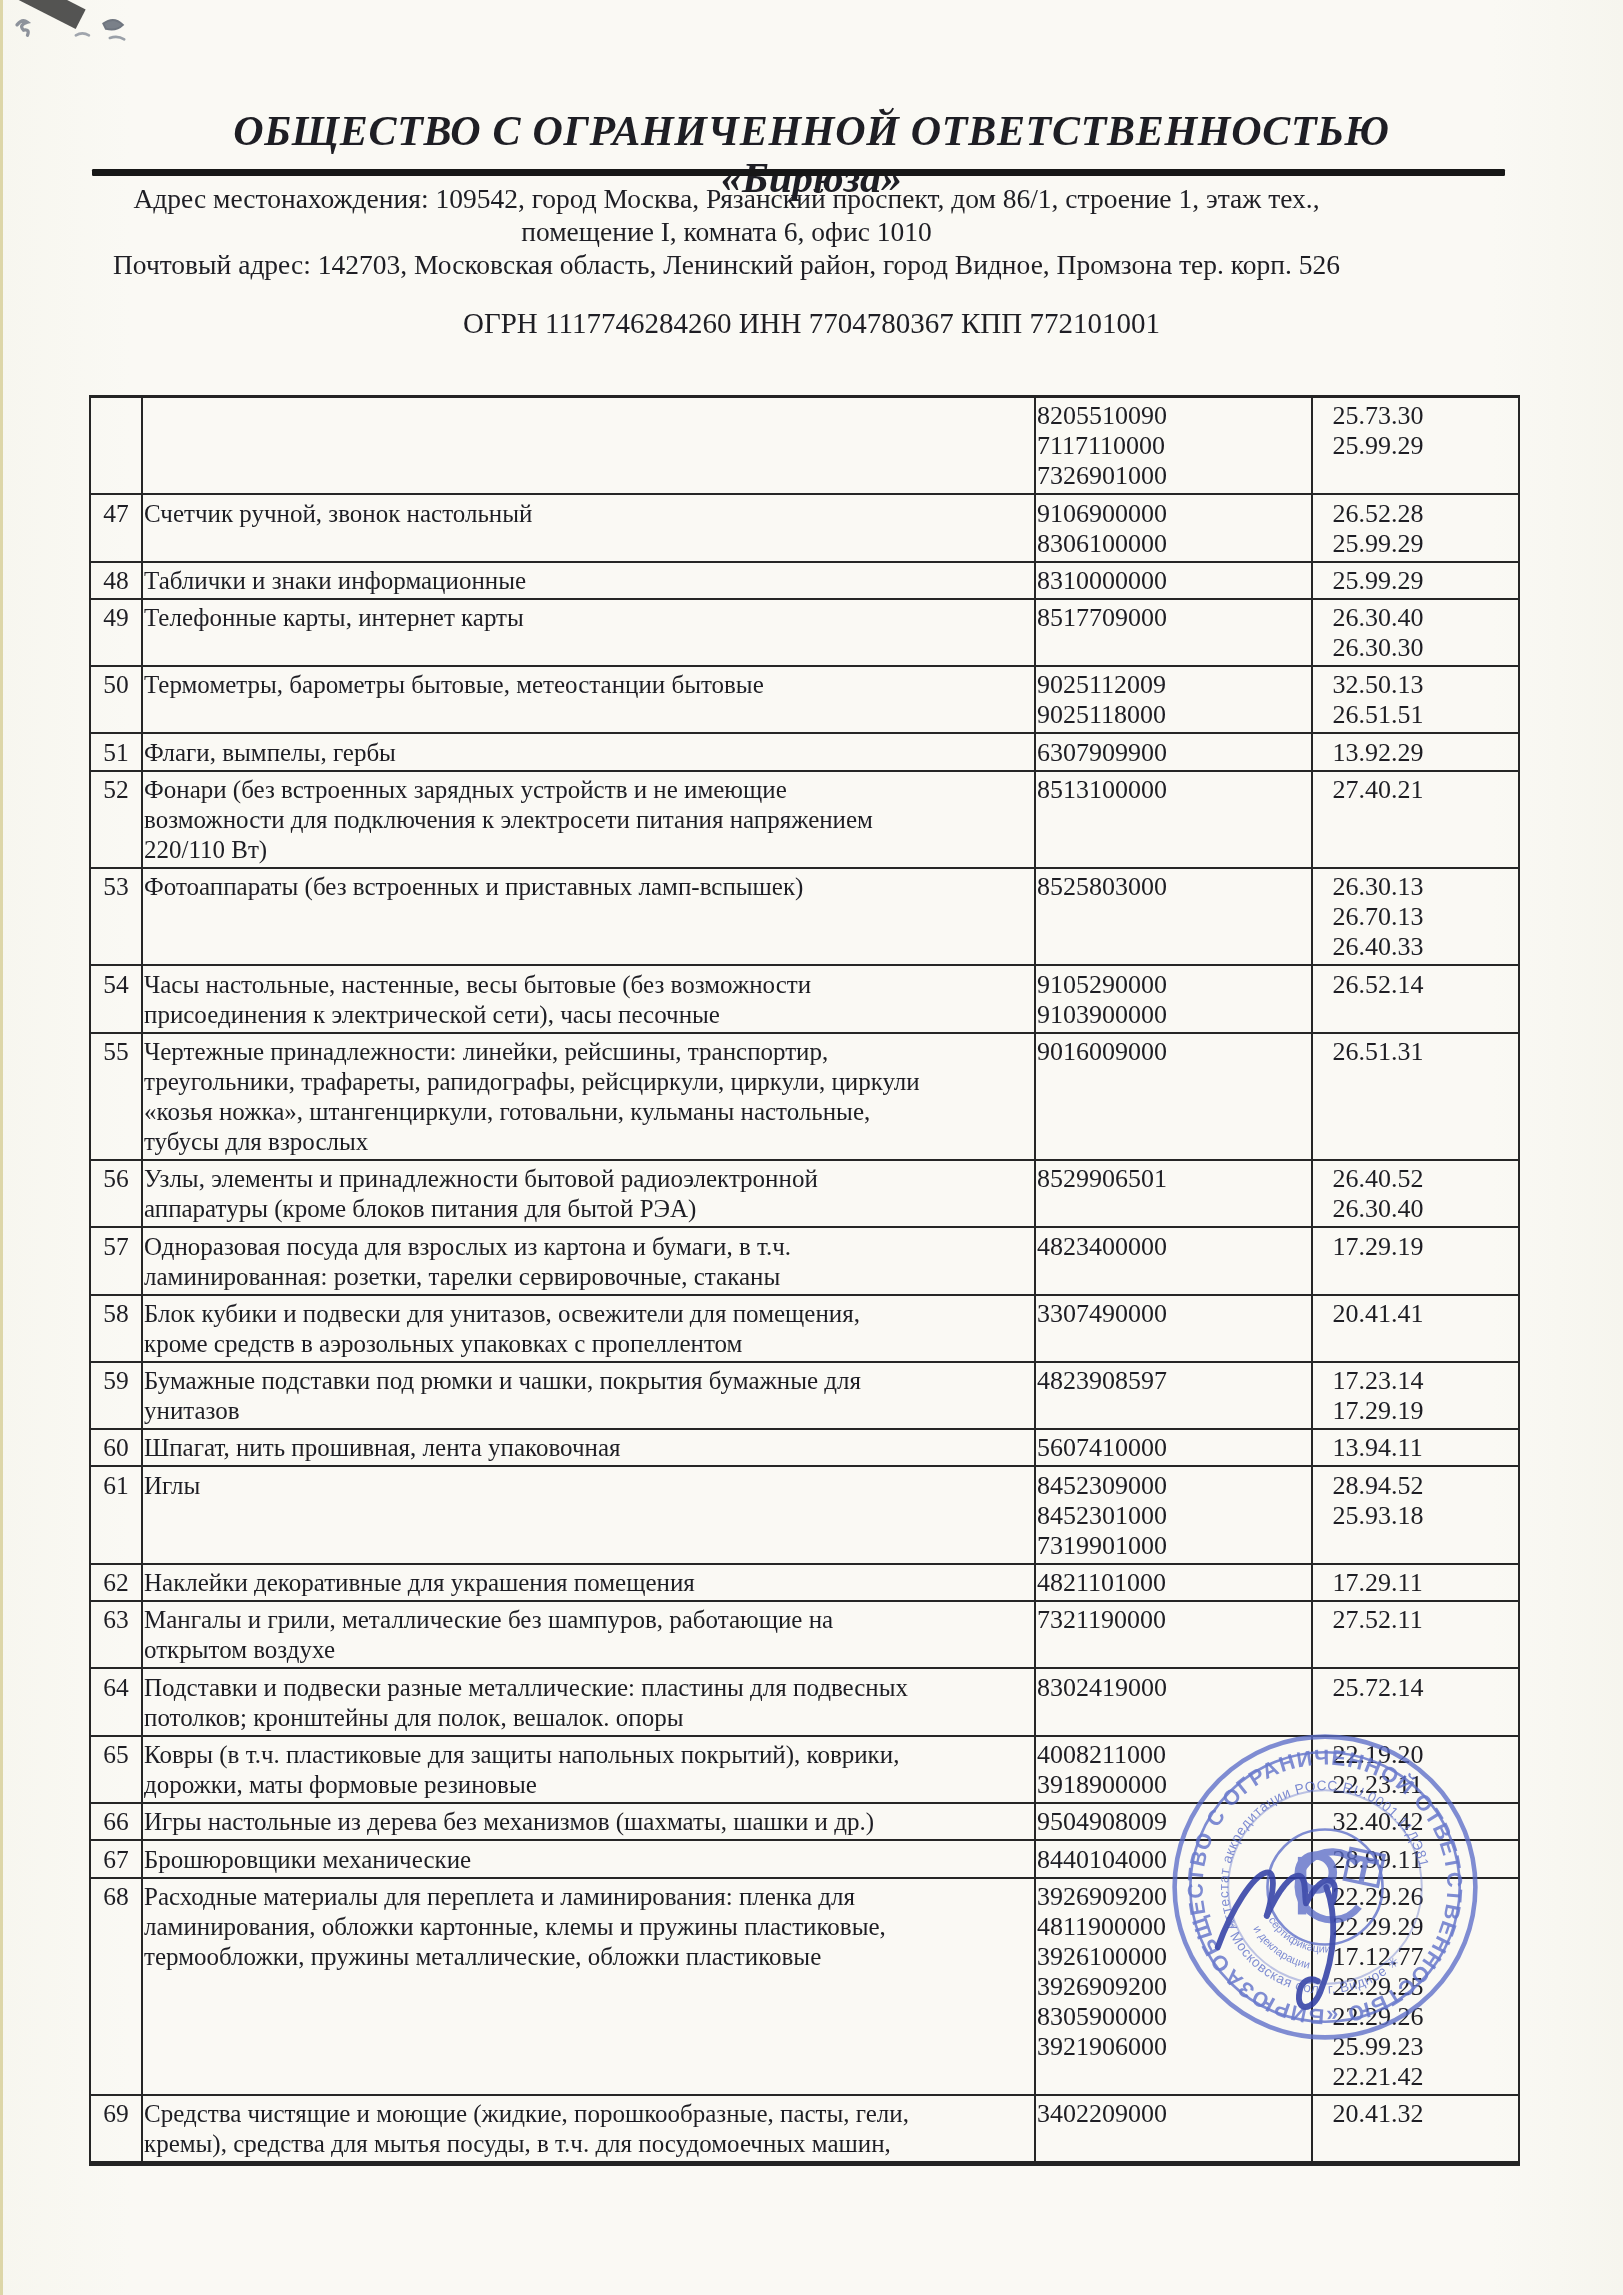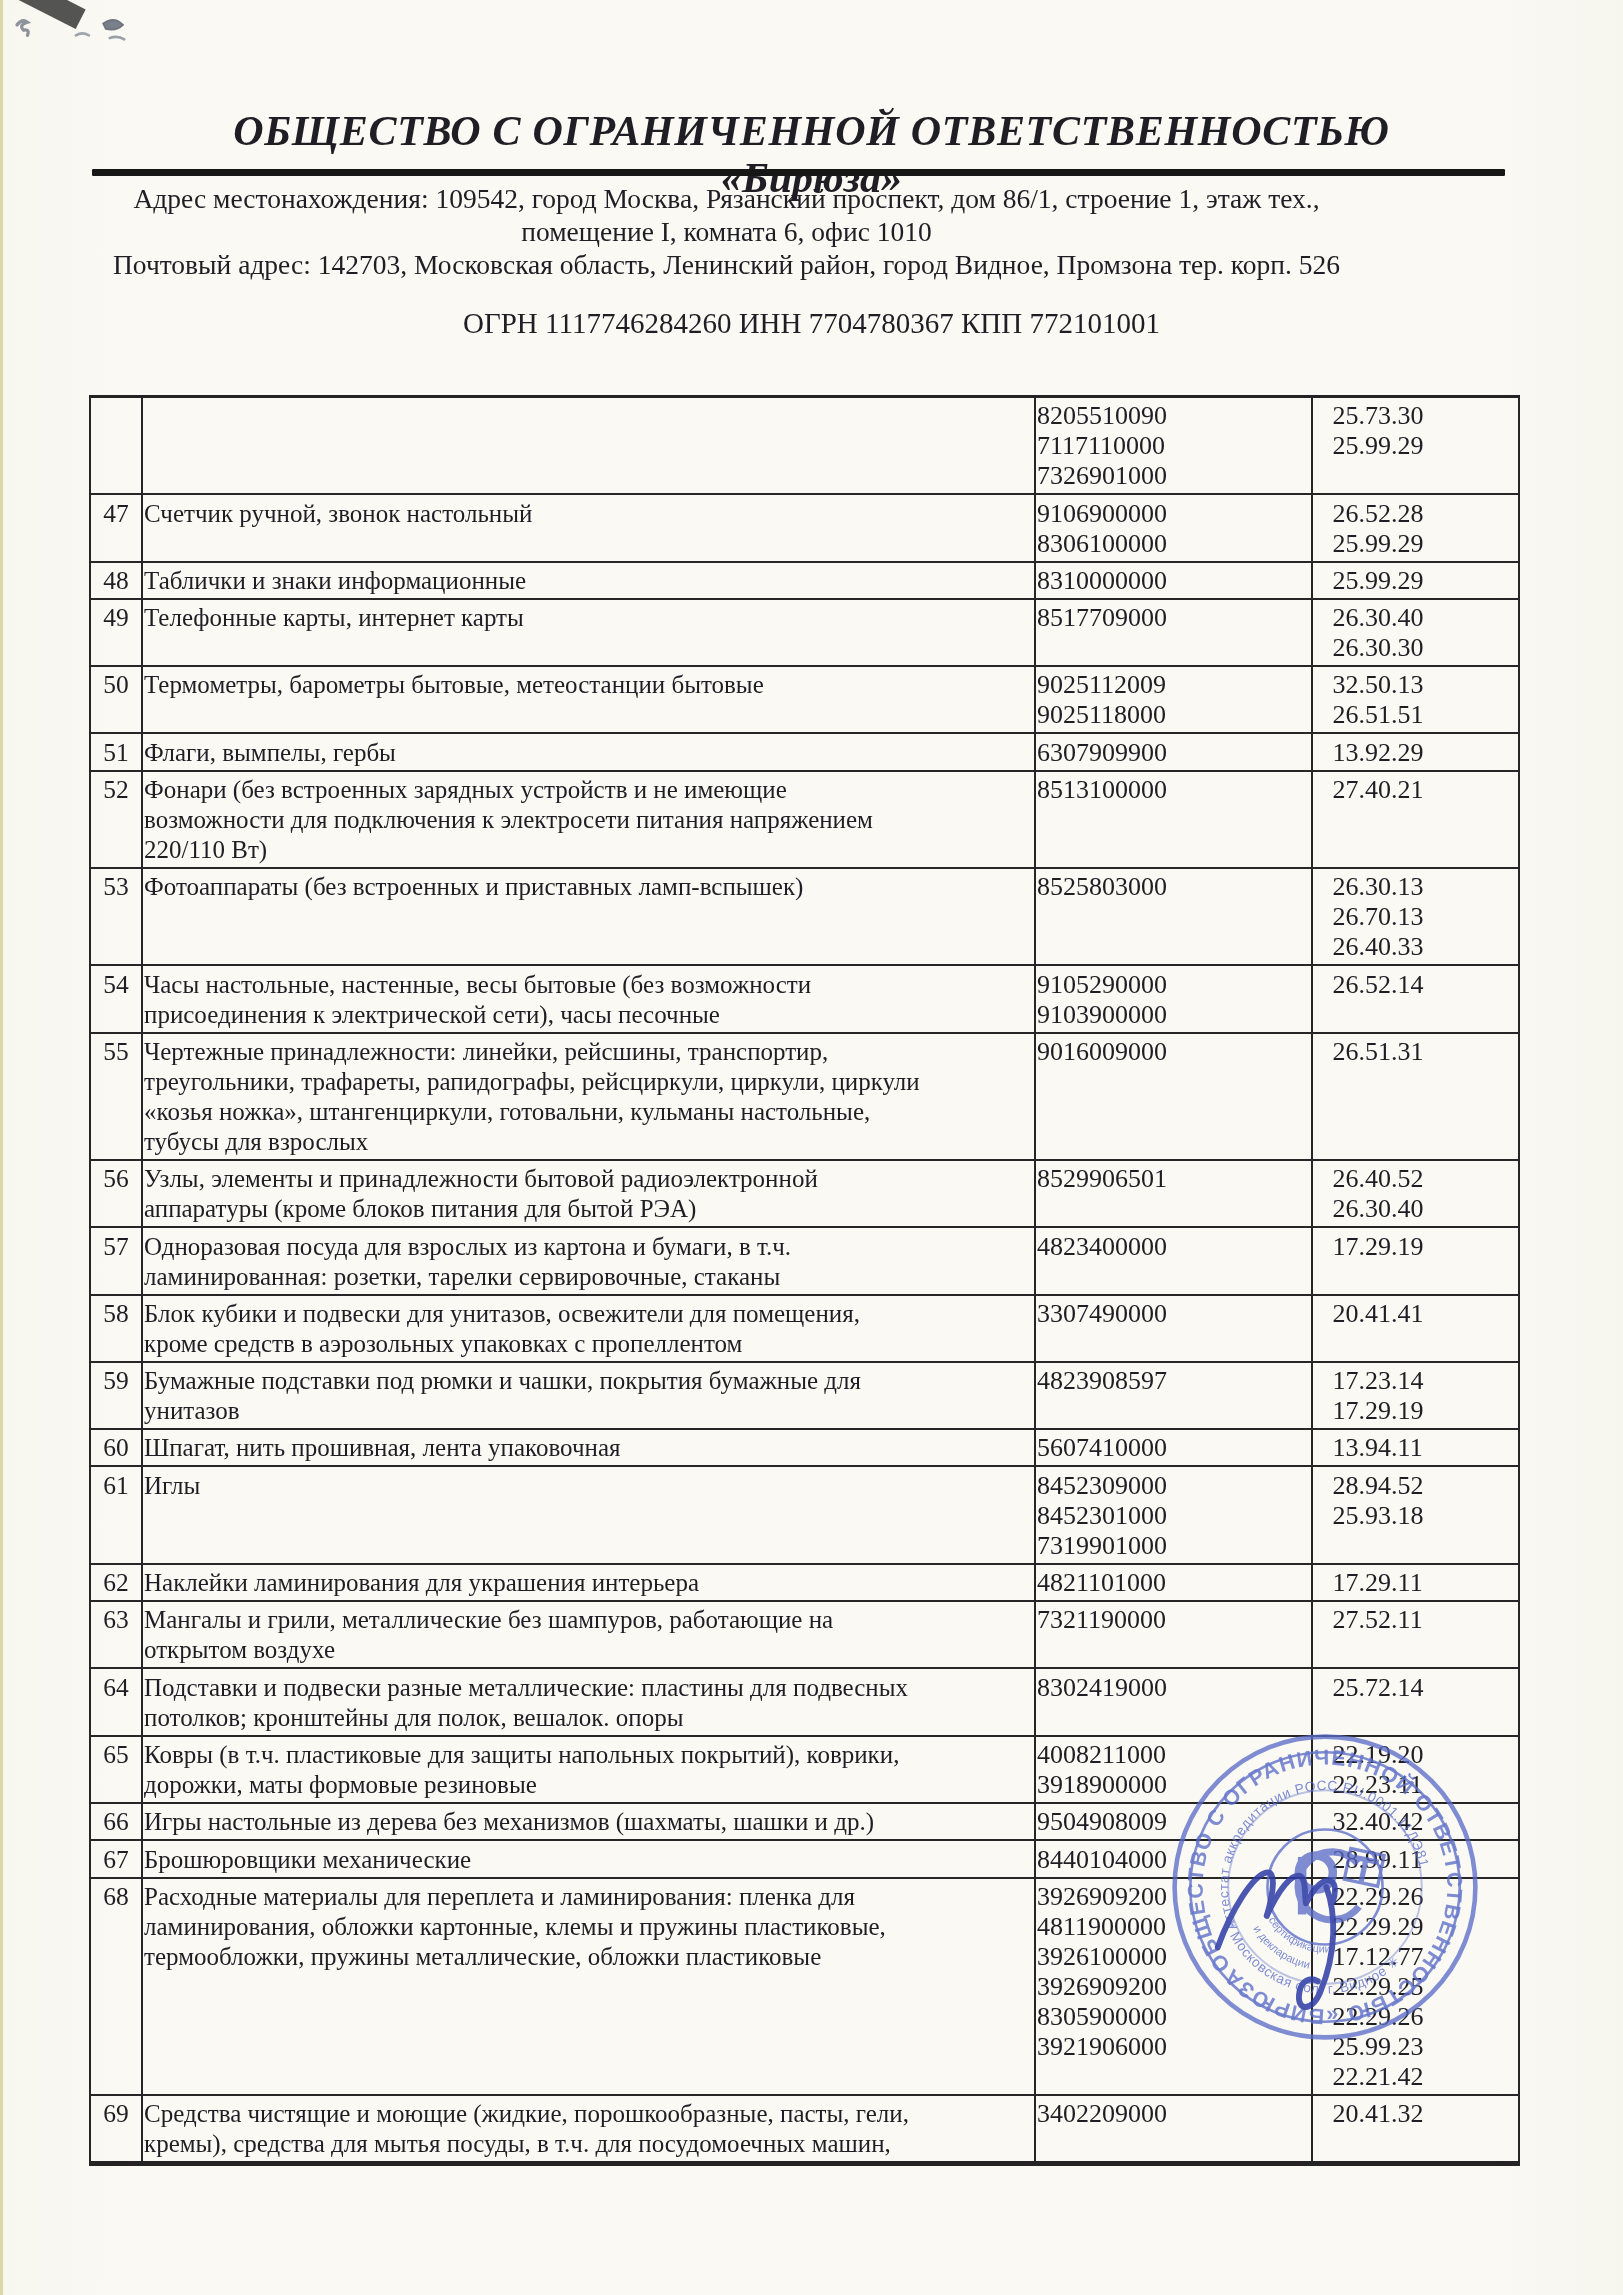--- a/index.html
+++ b/index.html
@@ -307,21 +307,21 @@
             </td>
       <td class="c-cls">
               <div class="ln">28.94.52</div>
               <div class="ln">25.93.18</div>
             </td>
     </tr>
 
     <tr>
       <td class="c-num"><span>62</span></td>
       <td class="c-desc">
-              <div class="ln">Наклейки ламинирования для украшения интерьера</div>
+              <div class="ln">Наклейки декоративные для украшения помещения</div>
             </td>
       <td class="c-code">
               <div class="ln">4821101000</div>
             </td>
       <td class="c-cls">
               <div class="ln">17.29.11</div>
             </td>
     </tr>
 
     <tr>

